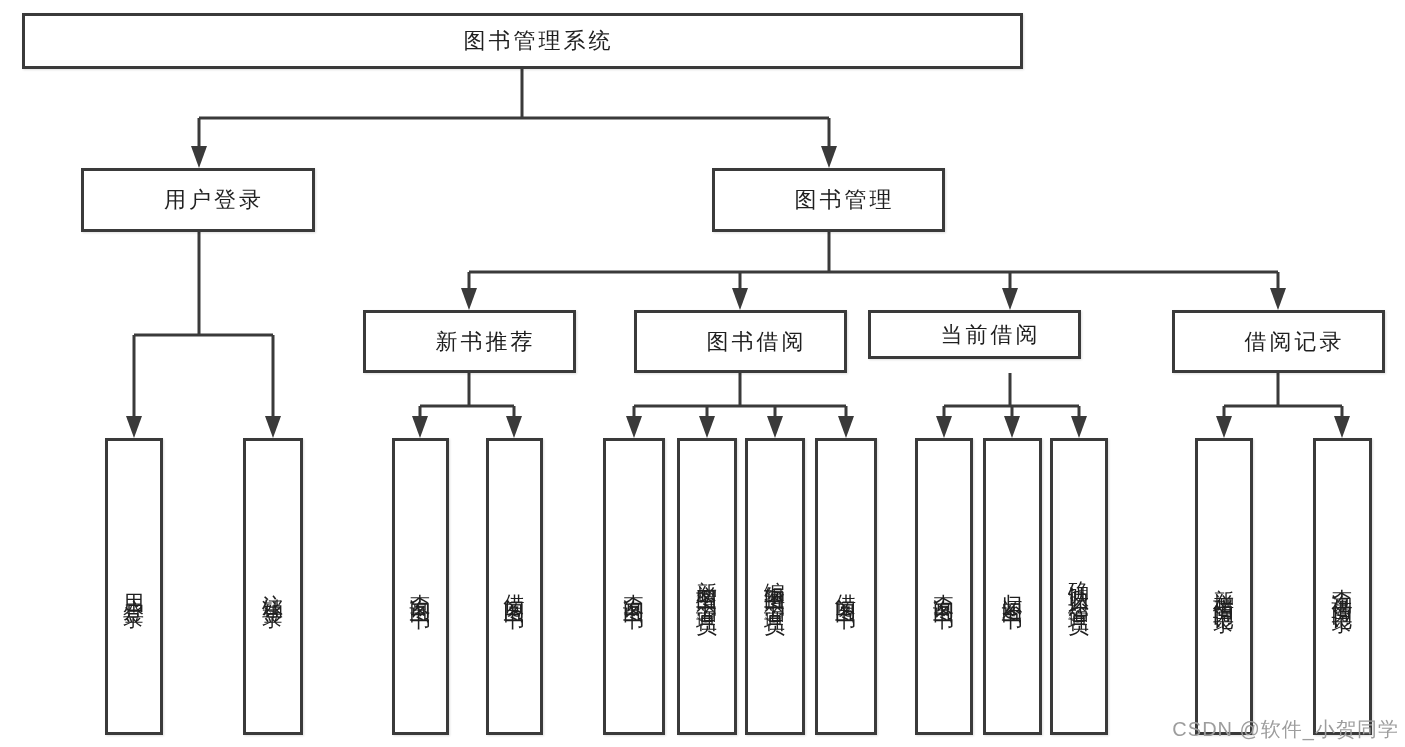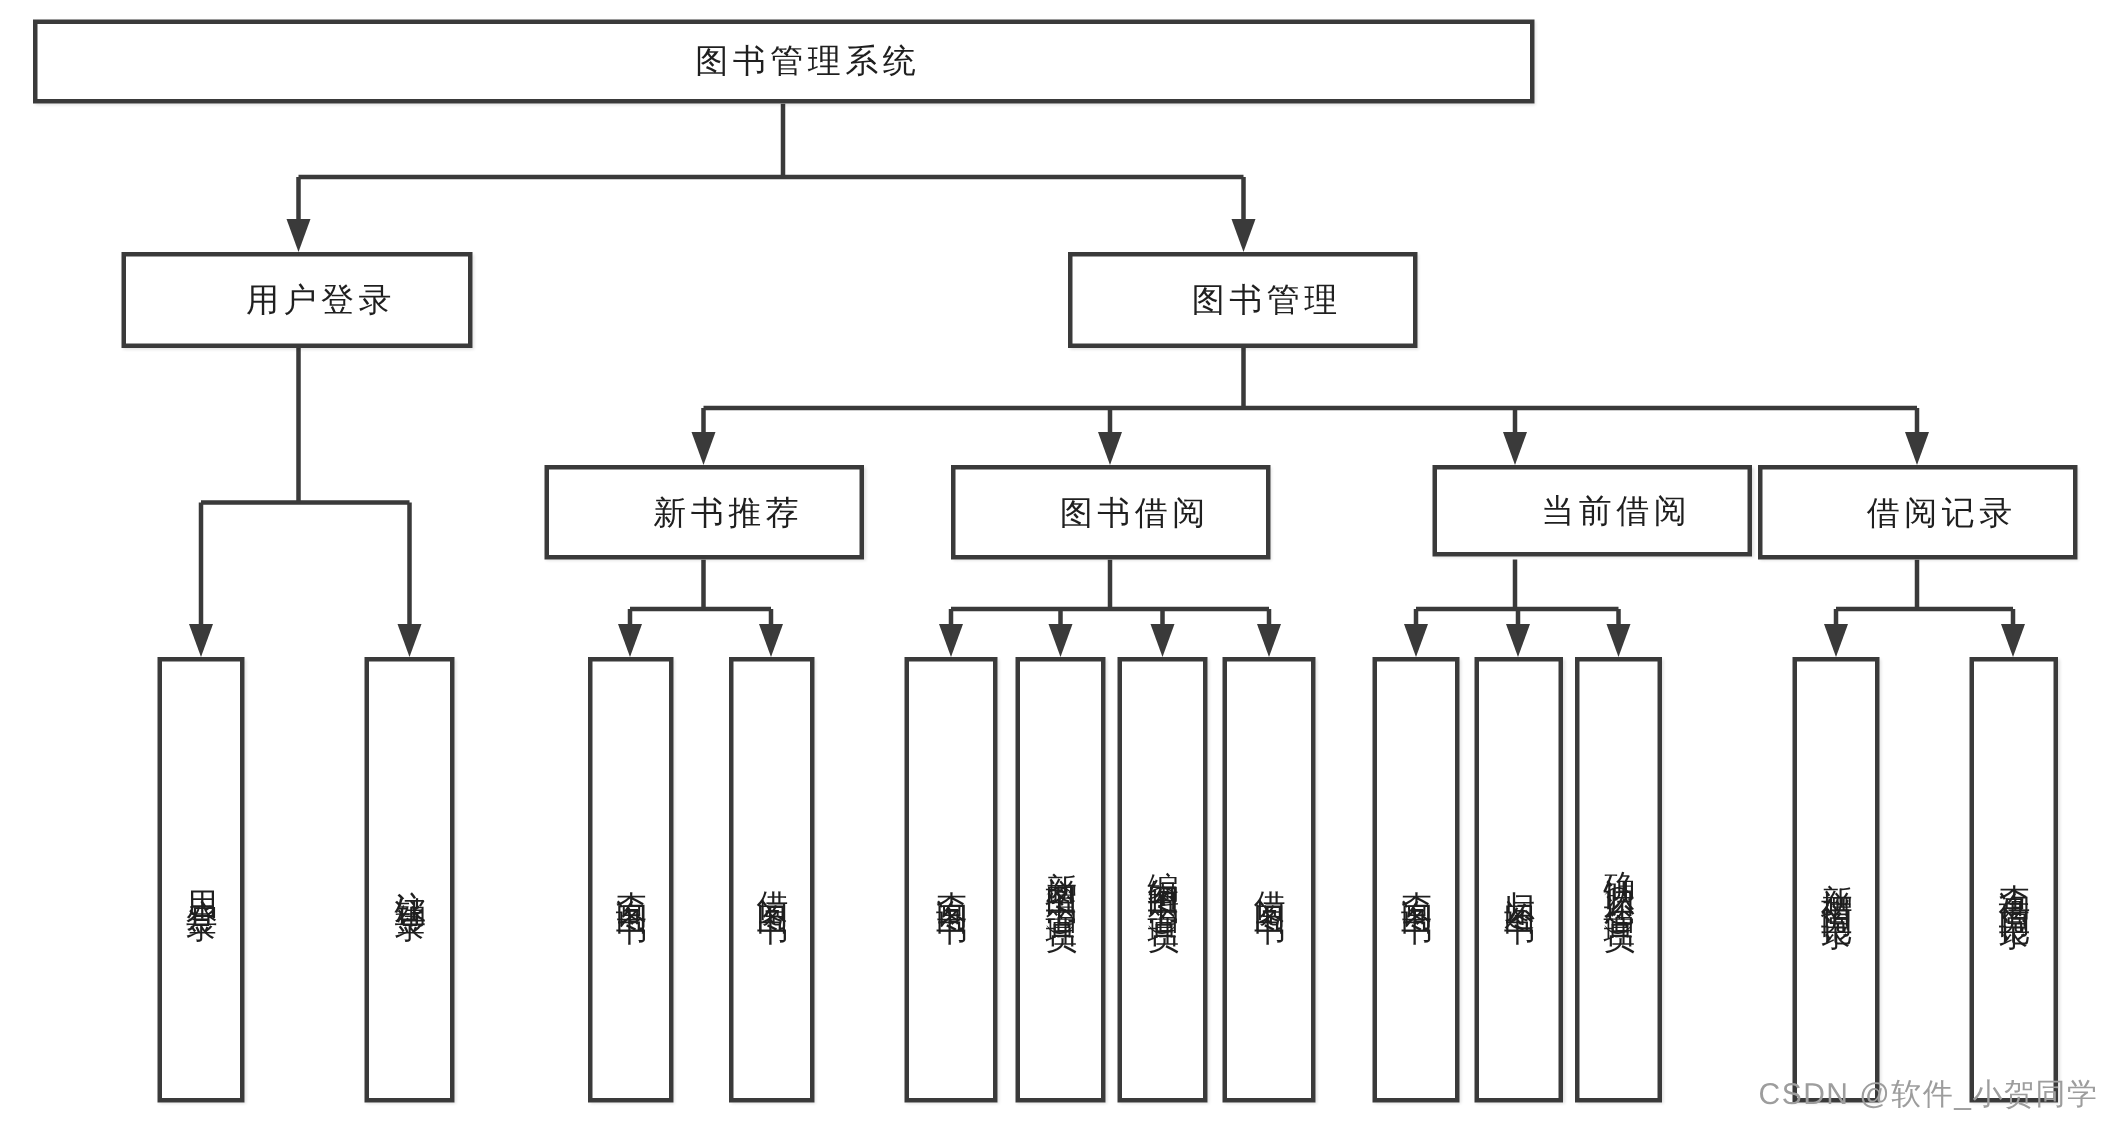--- a/index.html
+++ b/index.html
@@ -36,21 +36,21 @@
     top: 438px;
     height: 297px;
     line-height: 1.1;
   }
   
   .n-root        { left: 22px;   top: 13px;  width: 1001px; height: 56px; }
   .n-user-login  { left: 81px;   top: 168px; width: 234px;  height: 64px; }
   .n-book-mgmt   { left: 712px;  top: 168px; width: 233px;  height: 64px; }
   .n-new-book    { left: 363px;  top: 310px; width: 213px;  height: 63px; }
   .n-book-borrow { left: 634px;  top: 310px; width: 213px;  height: 63px; }
-  .n-current     { left: 955px;  top: 310px; width: 213px;  height: 61px; }
+  .n-current     { left: 868px;  top: 310px; width: 213px;  height: 49px; }
   .n-records     { left: 1172px; top: 310px; width: 213px;  height: 63px; text-align: right; }
   
   .l-1  { left: 105px;  width: 58px; }
   .l-2  { left: 243px;  width: 60px; }
   .l-3  { left: 392px;  width: 57px; }
   .l-4  { left: 486px;  width: 57px; }
   .l-5  { left: 603px;  width: 62px; }
   .l-6  { left: 677px;  width: 60px; }
   .l-7  { left: 745px;  width: 60px; }
   .l-8  { left: 815px;  width: 62px; }

